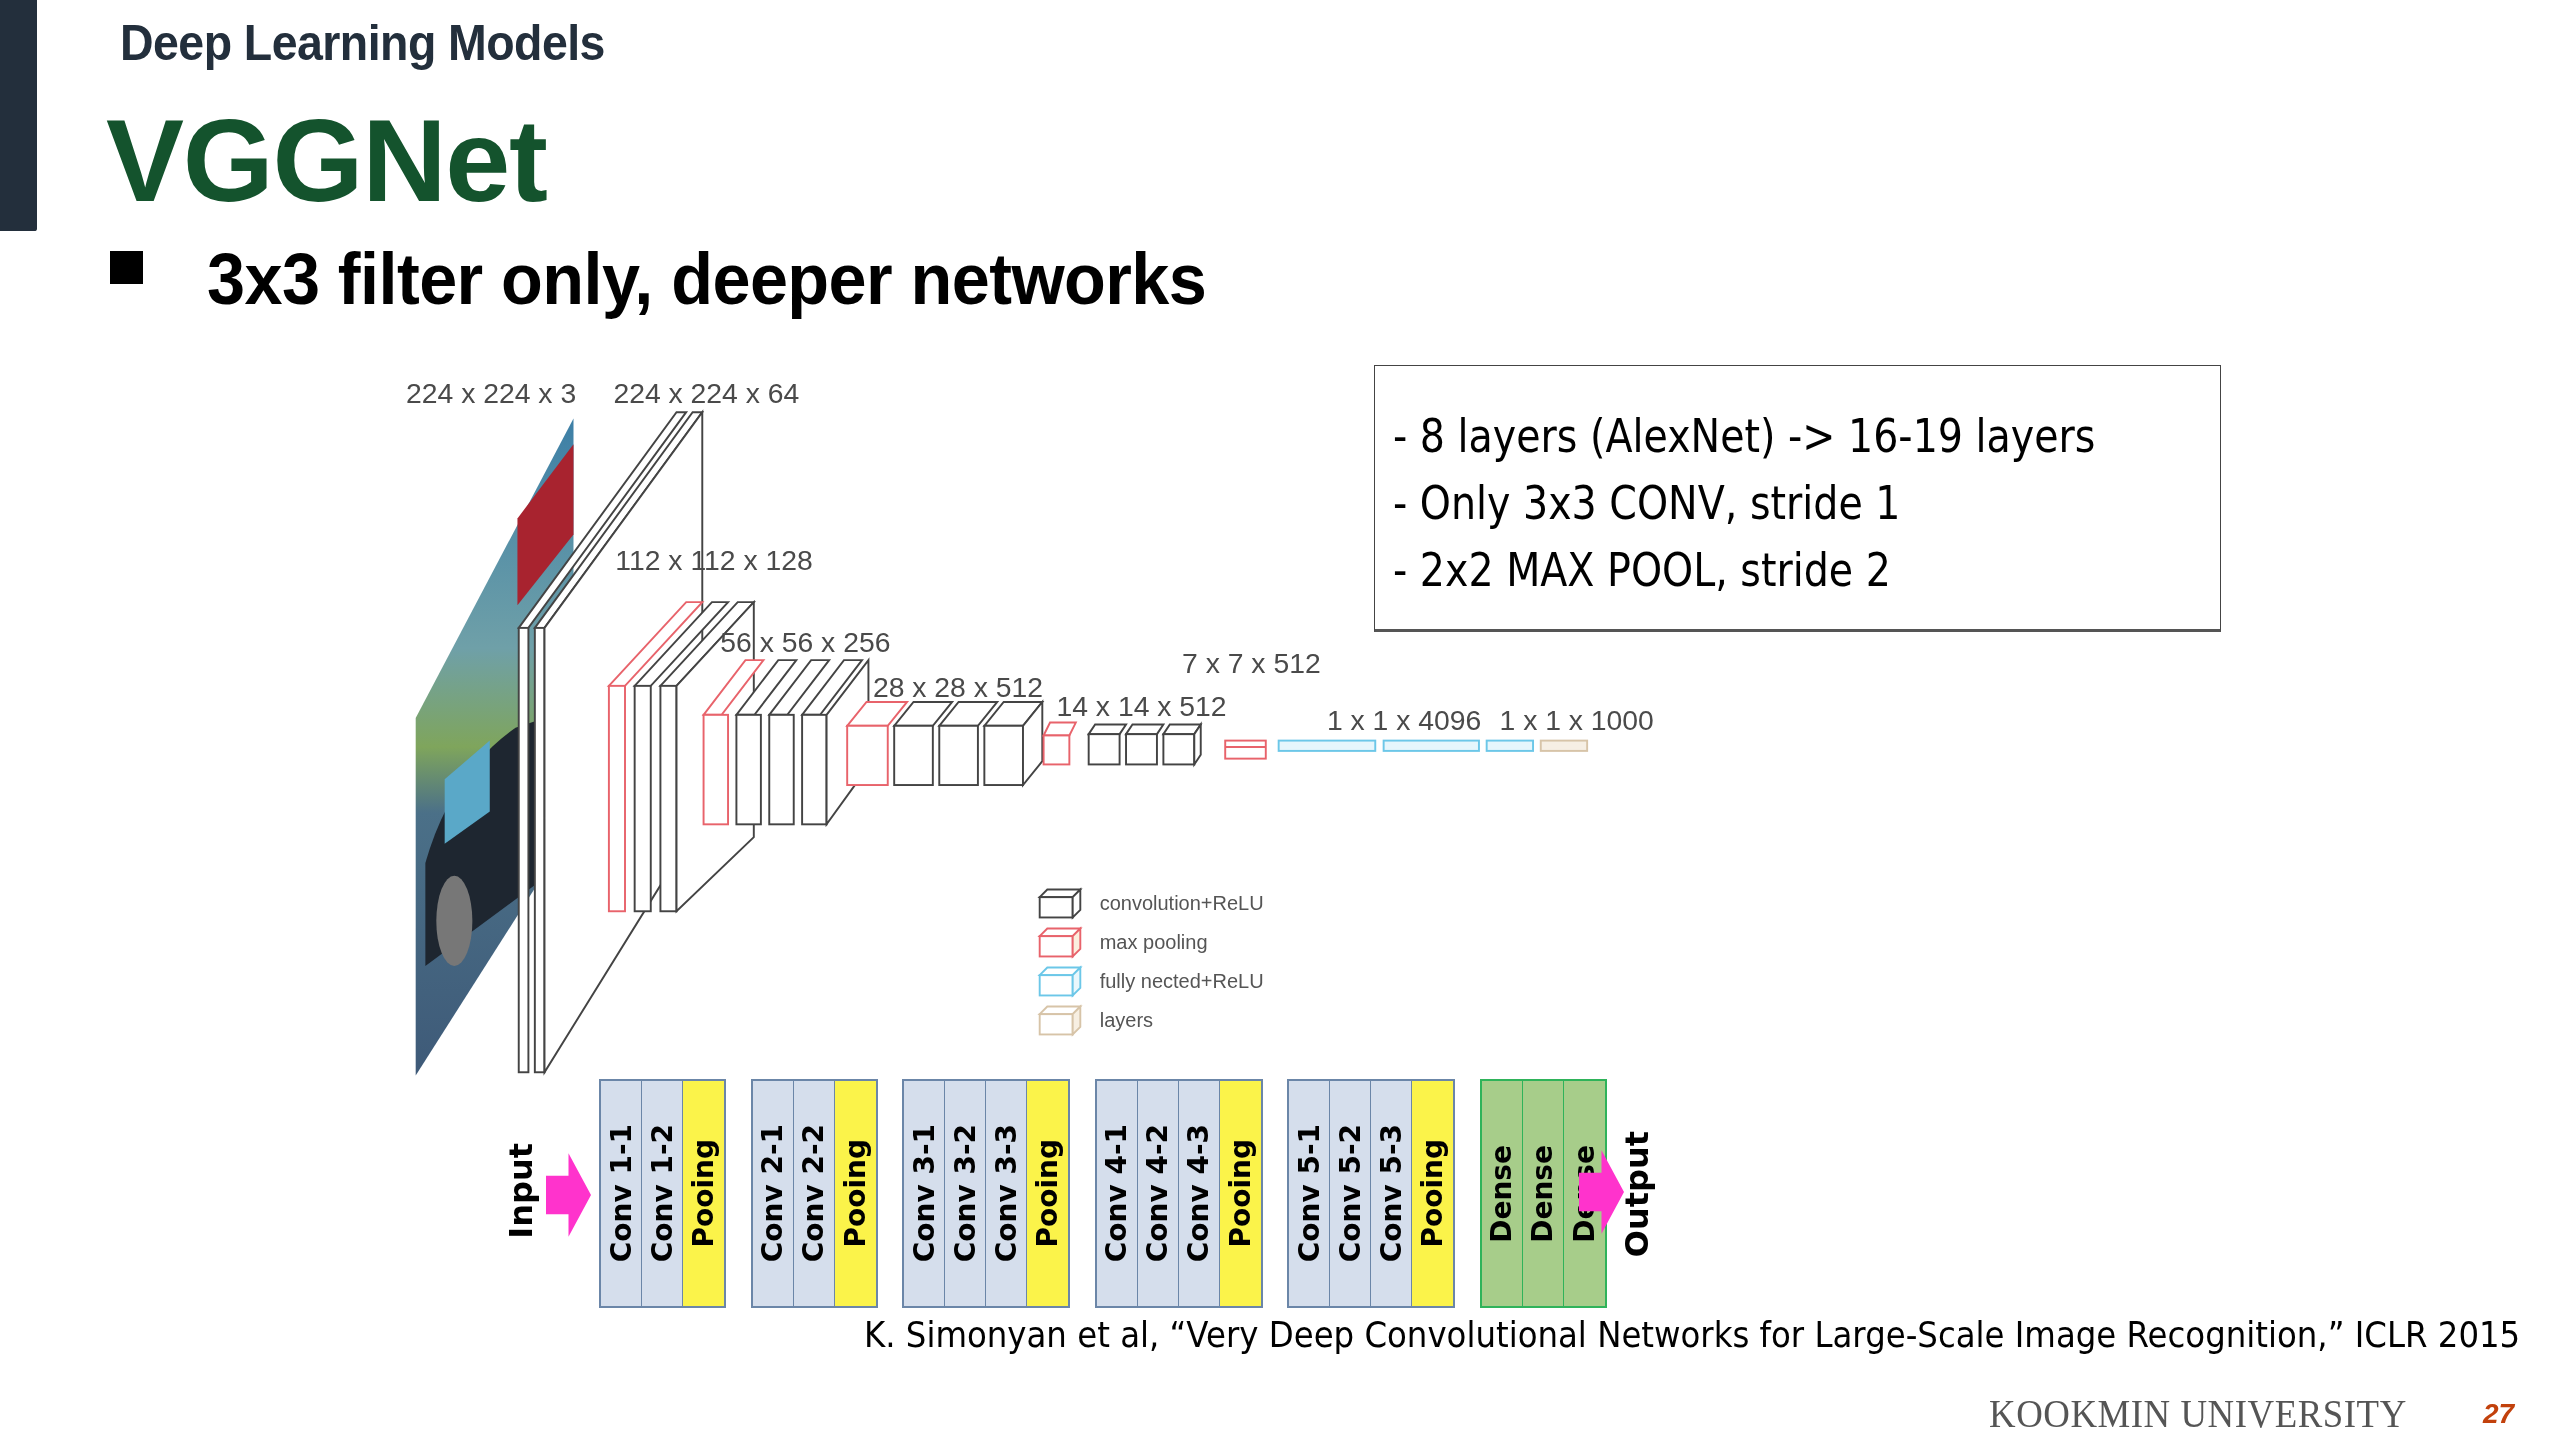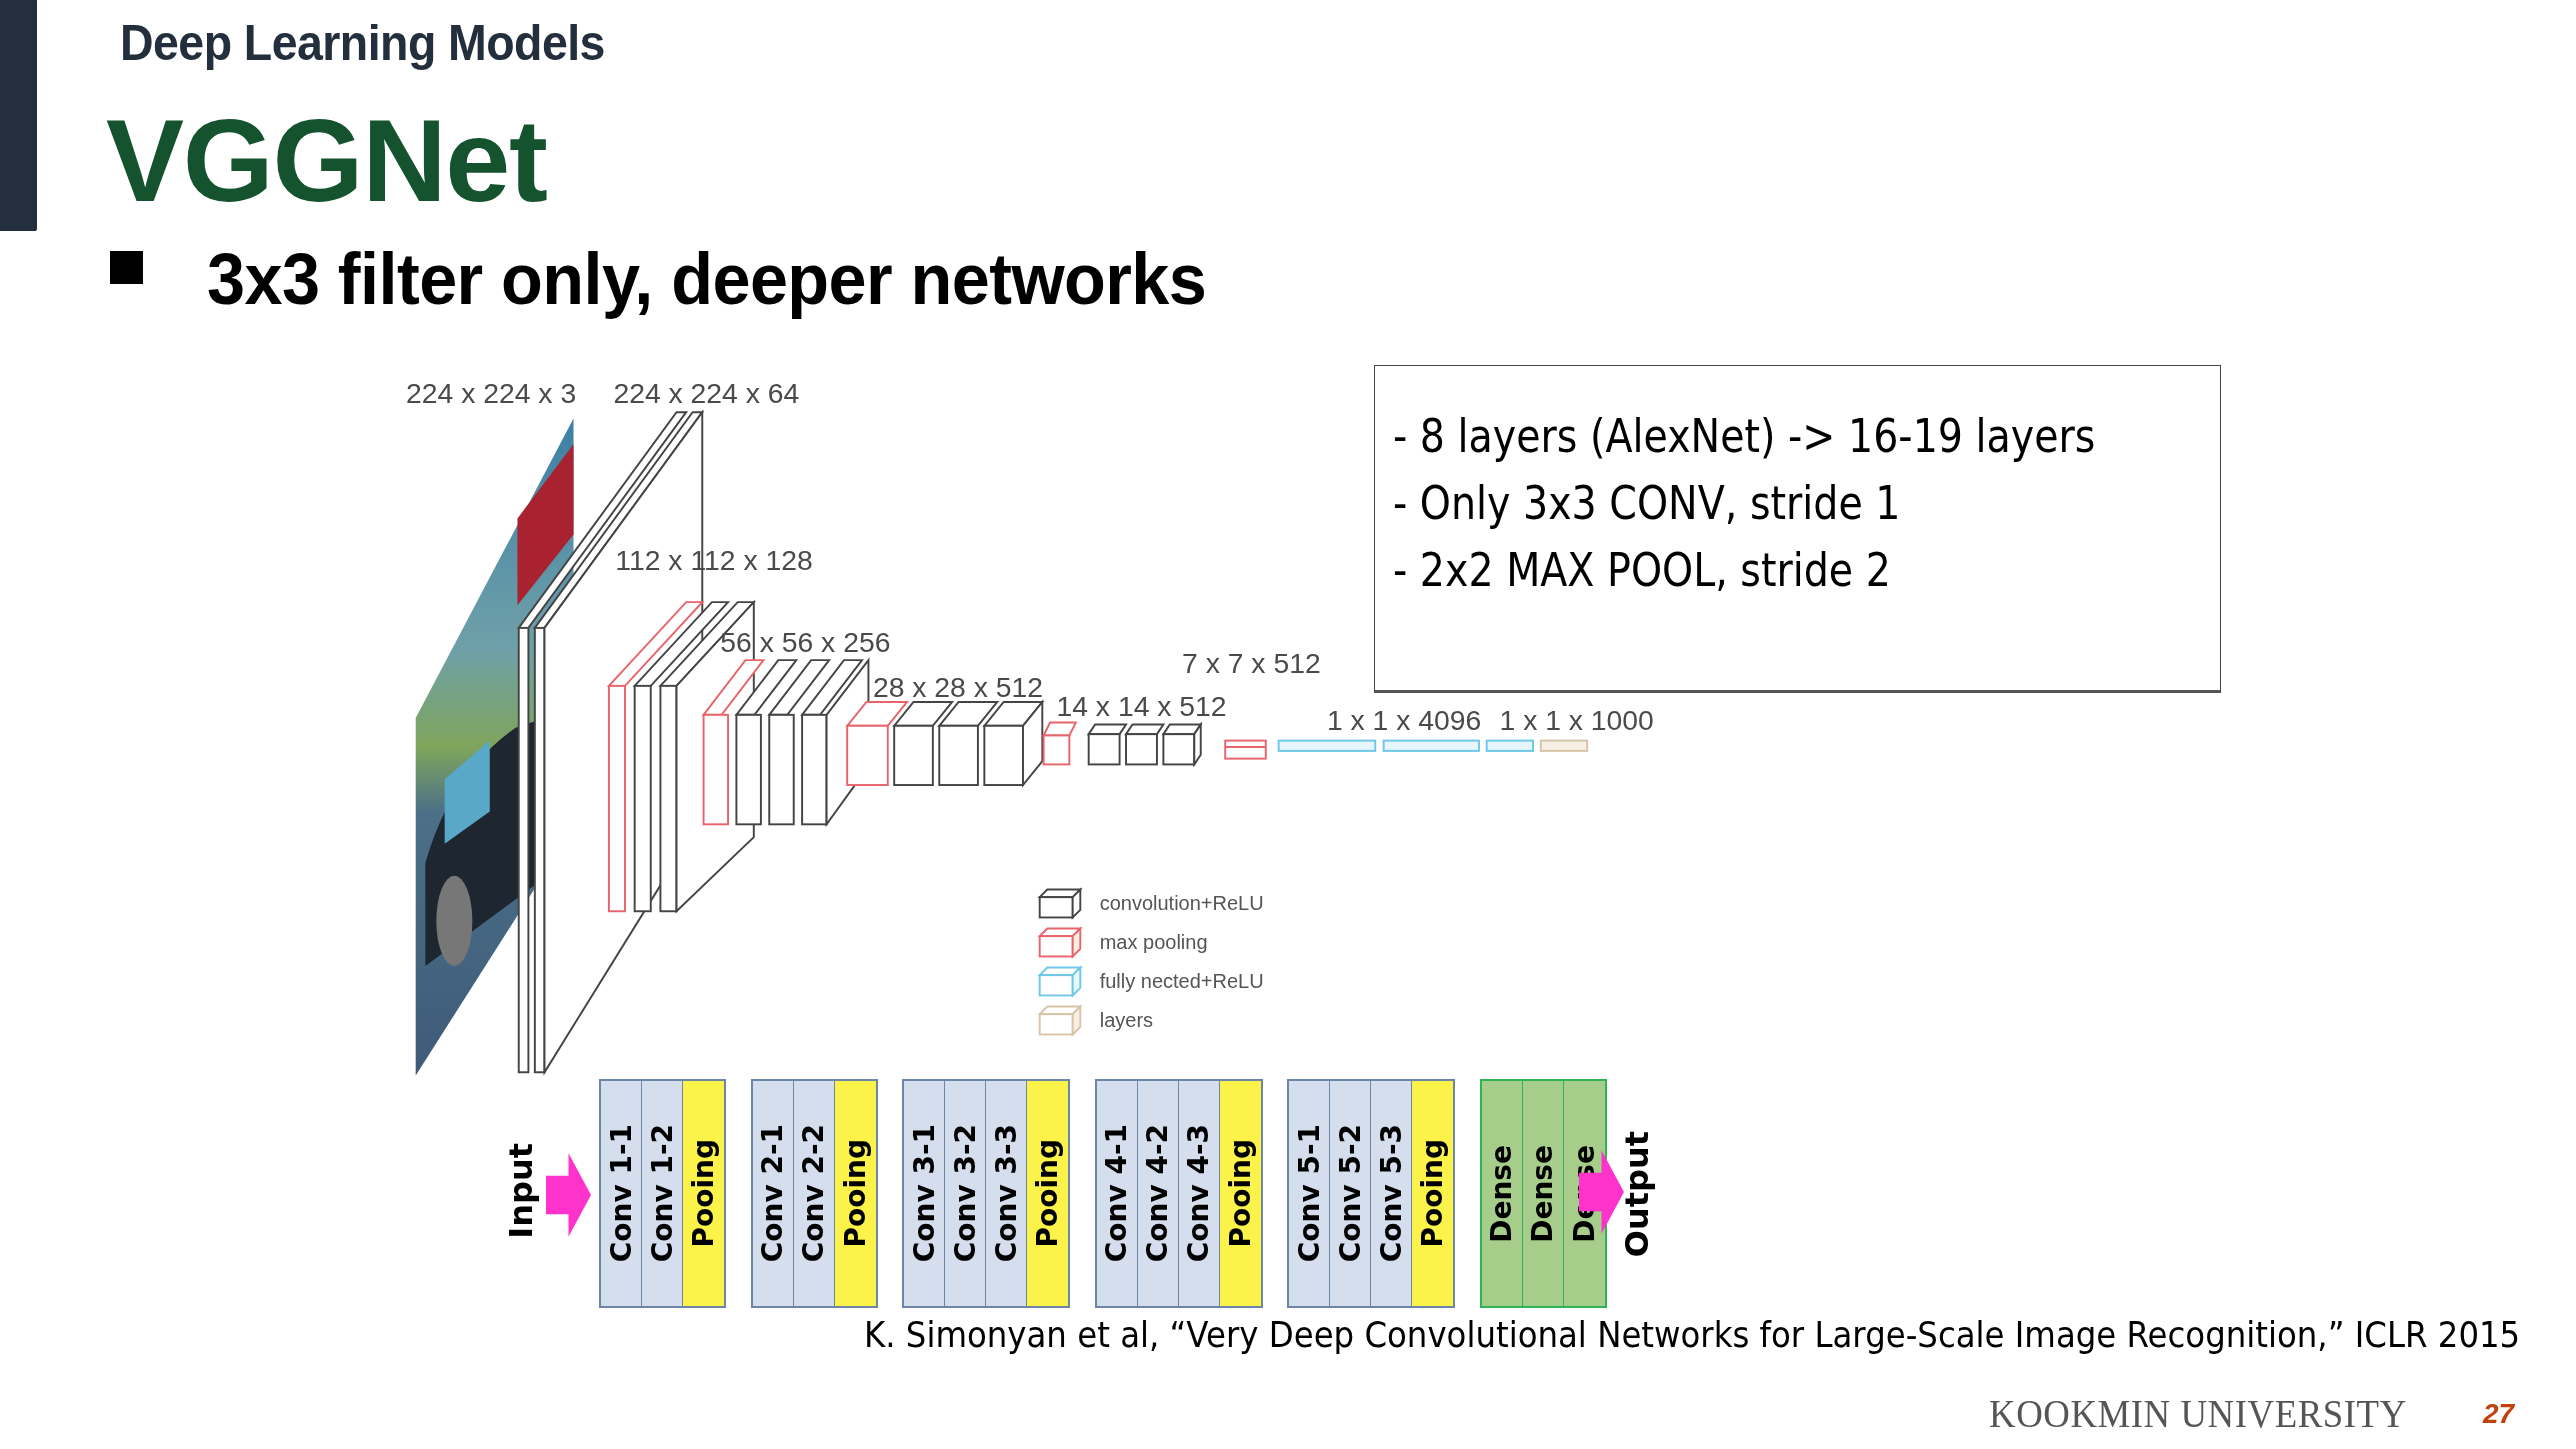--- a/index.html
+++ b/index.html
@@ -5,21 +5,21 @@
   html, body { margin:0; padding:0; background:#ffffff; }
   body { width:2576px; height:1449px; position:relative; overflow:hidden; font-family:"Liberation Sans", sans-serif; }
   .abs { position:absolute; }
   .accent-bar { left:0; top:0; width:37px; height:231px; background:#232f3c; border-radius:0 0 2.6px 0; }
   .subtitle { left:120px; top:14px; font-size:50px; font-weight:bold; color:#232f3c; letter-spacing:-0.6px; white-space:nowrap; transform:scaleX(0.93); transform-origin:left top; }
   .title { left:106px; top:63px; font-size:117px; font-weight:bold; color:#14532d; line-height:1; white-space:nowrap; letter-spacing:-1.3px;margin-top:39px; }
   .bullet-row { left:110px; top:238px; height:84px; display:flex; white-space:nowrap; }
   .bullet-square { width:33px; height:33px; background:#000; margin-right:64px; margin-top:13px; }
   .bullet-text { font-size:72px; font-weight:bold; color:#000; letter-spacing:-0.6px; transform:scaleX(0.95); transform-origin:left center; }
 
-  .infobox { left:1374px; top:365px; width:847px; height:328px; border:1.9px solid #444; border-bottom:3.2px solid #555; box-sizing:border-box; background:#fff; padding:37px 0 0 18px; }
+  .infobox { left:1374px; top:365px; width:847px; height:267px; border:1.9px solid #444; border-bottom:3.2px solid #555; box-sizing:border-box; background:#fff; padding:37px 0 0 18px; }
   .infobox-line { font-family:"DejaVu Sans", sans-serif; font-size:46px; color:#000; line-height:67px; white-space:nowrap; transform:scaleX(0.86); transform-origin:left center; }
 
   .diagram-svg { left:0; top:0; width:2576px; height:1449px; }
   .dimlabel { font-family:"Liberation Sans", sans-serif; font-size:44px; fill:#4a4a4a; }
 
   .legend { left:1037px; top:884px; }
   .legend-item { display:flex; align-items:center; height:39px; }
   .legend-icon { width:46px; height:33px; margin-right:16.7px; }
   .legend-label { font-family:"Liberation Sans", sans-serif; font-size:20px; color:#555; white-space:nowrap; }
 

